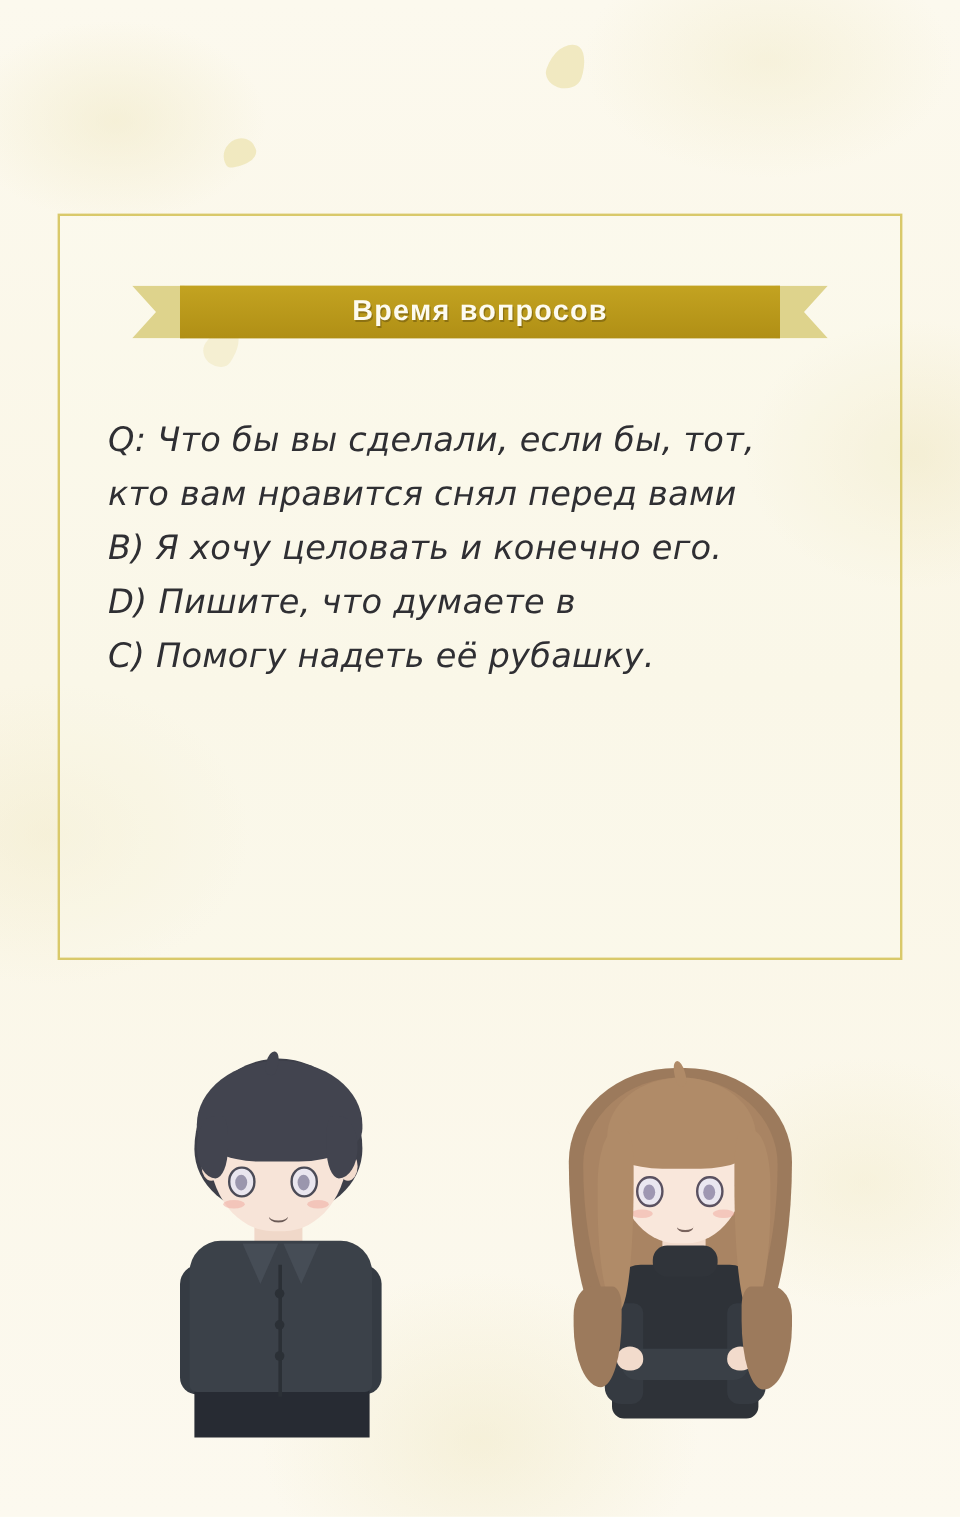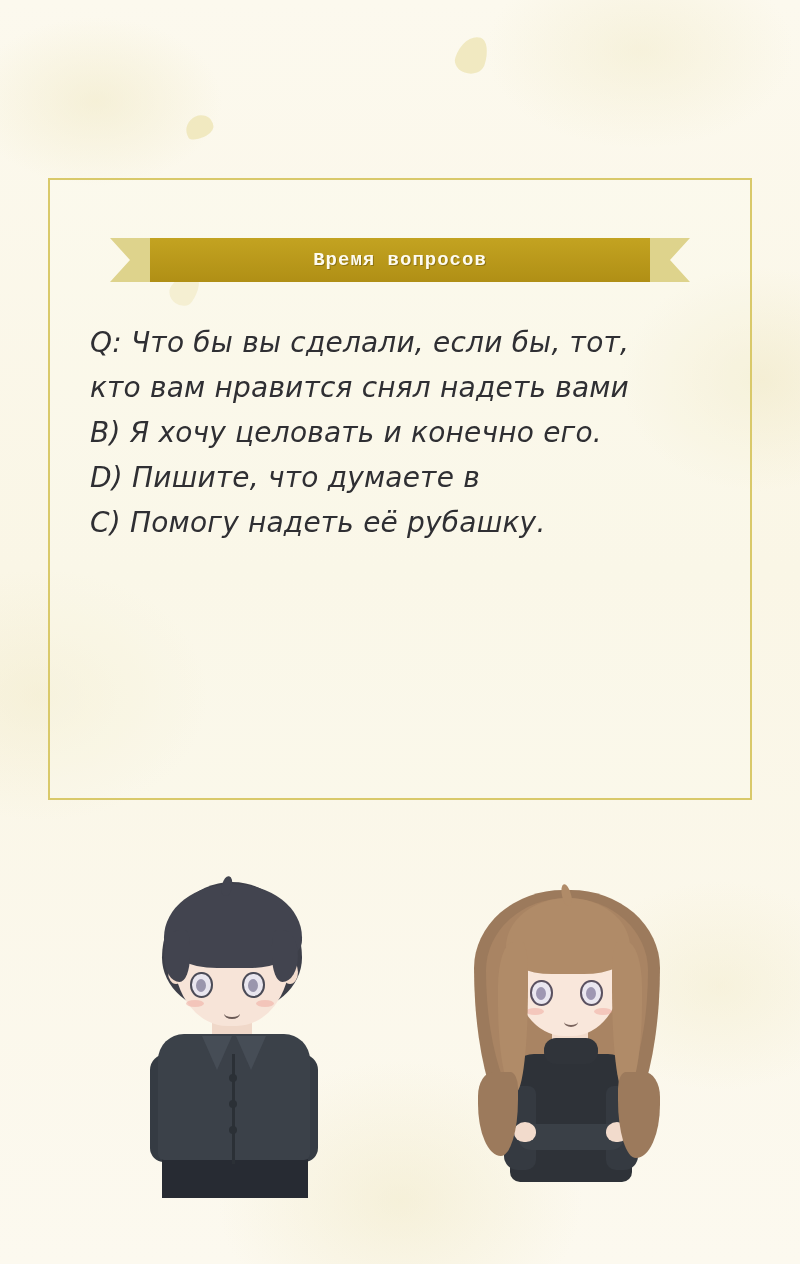--- a/index.html
+++ b/index.html
@@ -103,33 +103,33 @@
     top: 0;
     height: 44px;
     background: #b99b1d;
     background: linear-gradient(180deg,#c3a321 0%, #b08f15 100%);
     display: flex;
     align-items: center;
     justify-content: center;
   }
   .ribbon .band .txt {
     color: #fdfbf0;
-    font-family: Liberation Mono, monospace;
+    font-family: Liberation Sans, sans-serif;
     font-weight: bold;
-    font-size: 19px;
+    font-size: 24px;
     letter-spacing: 1px;
     white-space: nowrap;
     text-shadow: 1px 1px 0 rgba(90,72,10,0.45);
   }
 
   
   #qbody {
     position: absolute;
     left: 90px;
-    top: 320px;
+    top: 344px;
     width: 624px;
     color: #2f2f33;
     font-family: "DejaVu Sans", sans-serif;
     font-style: italic;
     font-size: 28px;
     line-height: 45px;
     letter-spacing: 0.2px;
   }
   #qbody .line { white-space: pre-wrap; }
 
@@ -357,21 +357,21 @@
   <div class="ribbon">
     <div class="tail left"></div>
     <div class="tail right"></div>
     <div class="band">
       <span class="txt">Время вопросов</span>
     </div>
   </div>
 
   <div id="qbody">
     <div class="line">Q: Что бы вы сделали, если бы, тот,</div>
-    <div class="line">кто вам нравится снял надеть вами</div>
+    <div class="line">кто вам нравится снял перед вами</div>
     <div class="line">B) Я хочу целовать и конечно его.</div>
     <div class="line">D) Пишите, что думаете в</div>
     <div class="line">C) Помогу надеть её рубашку.</div>
   </div>
 
 
   <div id="boy" class="char">
     <div class="hair-back"></div>
     <div class="sleeve-l"></div>
     <div class="sleeve-r"></div>

